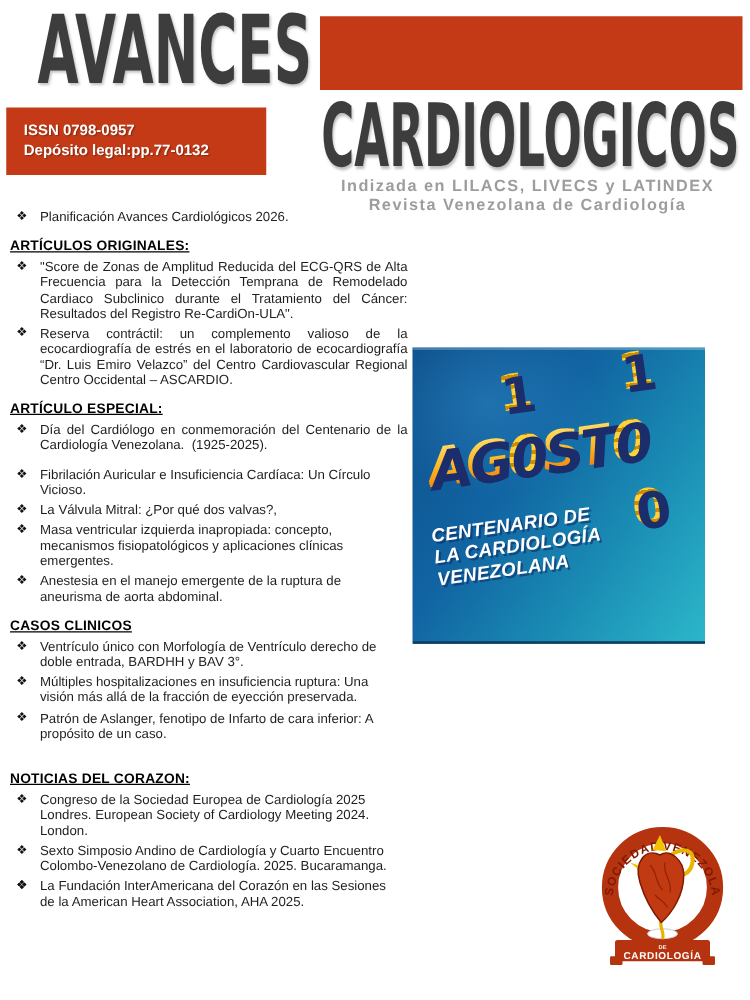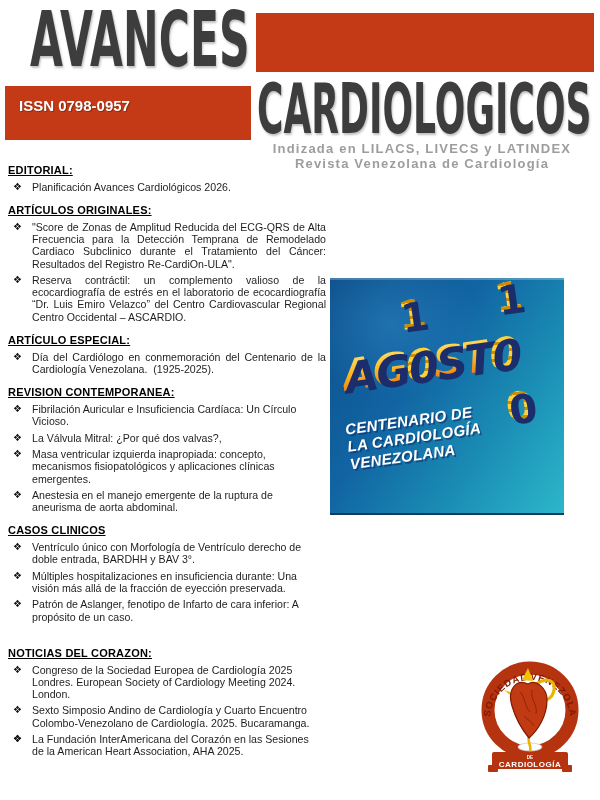--- a/index.html
+++ b/index.html
@@ -11,23 +11,23 @@
 
   
   .red-bar-top { position:absolute; left:256px; top:13px; width:338px; height:59px; background:#c43a16; }
   .title-avances {
     position:absolute; left:30px; top:2px; z-index:2;
     font-family:"DejaVu Sans", sans-serif; font-weight:bold; font-size:76px; line-height:1;
     color:#3d3d3d; transform:scale(0.56,1); transform-origin:left top;
     text-shadow:2px 2px 3px rgba(0,0,0,0.25); white-space:nowrap;
   }
   .red-bar-left {
-    position:absolute; left:5px; top:86px; width:246px; height:54px; background:#c43a16;
+    position:absolute; left:5px; top:86px; width:208px; height:54px; background:#c43a16;
     box-sizing:border-box; padding:10px 0 0 14px; color:#ffffff; font-weight:bold;
-    font-size:15px; line-height:1.35; text-shadow:1px 1px 1px rgba(0,0,0,0.3);
+    font-size:12px; line-height:1.35; text-shadow:1px 1px 1px rgba(0,0,0,0.3);
   }
   .title-cardio {
     position:absolute; left:257px; top:74px; z-index:2;
     font-family:"DejaVu Sans", sans-serif; font-weight:bold; font-size:70px; line-height:1;
     color:#3d3d3d; transform:scale(0.515,1); transform-origin:left top;
     text-shadow:2px 2px 3px rgba(0,0,0,0.25); white-space:nowrap;
   }
   .subtitle {
     position:absolute; left:248px; top:142px; width:348px; text-align:center;
     color:#9d9d9d; font-size:13px; letter-spacing:1.2px; line-height:1.12; font-weight:bold;
@@ -90,58 +90,57 @@
 </head>
 <body>
 
 <div class="page">
 
   <div class="red-bar-top"></div>
   <div class="title-avances">AVANCES</div>
 
   <div class="red-bar-left">
     <div>ISSN 0798-0957</div>
+    <div>Depósito legal:pp.77-0132</div>
   </div>
   <div class="title-cardio">CARDIOLOGICOS</div>
 
   <div class="subtitle">
     <div>Indizada en LILACS, LIVECS y LATINDEX</div>
     <div>Revista Venezolana de Cardiología</div>
   </div>
 
   <div class="content">
 
     <div class="sec">
-      <div class="sec-head">EDITORIAL:</div>
       <div class="item"><span class="bullet">❖</span><span>Planificación Avances Cardiológicos 2026.</span></div>
     </div>
 
     <div class="sec">
       <div class="sec-head">ARTÍCULOS ORIGINALES:</div>
       <div class="item"><span class="bullet">❖</span><span>"Score de Zonas de Amplitud Reducida del ECG-QRS de Alta Frecuencia para la Detección Temprana de Remodelado Cardiaco Subclinico durante el Tratamiento del Cáncer: Resultados del Registro Re-CardiOn-ULA".</span></div>
       <div class="item"><span class="bullet">❖</span><span>Reserva contráctil: un complemento valioso de la ecocardiografía de estrés en el laboratorio de ecocardiografía “Dr. Luis Emiro Velazco” del Centro Cardiovascular Regional Centro Occidental – ASCARDIO.</span></div>
     </div>
 
     <div class="sec">
       <div class="sec-head">ARTÍCULO ESPECIAL:</div>
       <div class="item"><span class="bullet">❖</span><span>Día del Cardiólogo en conmemoración del Centenario de la Cardiología Venezolana.&nbsp; (1925-2025).</span></div>
     </div>
 
     <div class="sec narrow">
-      <div class="sec-head">REVISION CONTEMPORANEA:</div>
       <div class="item"><span class="bullet">❖</span><span>Fibrilación Auricular e Insuficiencia Cardíaca: Un Círculo Vicioso.</span></div>
       <div class="item"><span class="bullet">❖</span><span>La Válvula Mitral: ¿Por qué dos valvas?,</span></div>
       <div class="item"><span class="bullet">❖</span><span>Masa ventricular izquierda inapropiada: concepto, mecanismos fisiopatológicos y aplicaciones clínicas emergentes.</span></div>
       <div class="item"><span class="bullet">❖</span><span>Anestesia en el manejo emergente de la ruptura de aneurisma de aorta abdominal.</span></div>
     </div>
 
     <div class="sec narrow">
       <div class="sec-head">CASOS CLINICOS</div>
       <div class="item"><span class="bullet">❖</span><span>Ventrículo único con Morfología de Ventrículo derecho de doble entrada, BARDHH y BAV 3°.</span></div>
-      <div class="item"><span class="bullet">❖</span><span>Múltiples hospitalizaciones en insuficiencia durante: Una visión más allá de la fracción de eyección preservada.</span></div>
+      <div class="item"><span class="bullet">❖</span><span>Múltiples hospitalizaciones en insuficiencia ruptura: Una visión más allá de la fracción de eyección preservada.</span></div>
       <div class="item"><span class="bullet">❖</span><span>Patrón de Aslanger, fenotipo de Infarto de cara inferior: A propósito de un caso.</span></div>
     </div>
 
     <div class="sec narrow gap-large">
       <div class="sec-head">NOTICIAS DEL CORAZON:</div>
       <div class="item"><span class="bullet">❖</span><span>Congreso de la Sociedad Europea de Cardiología 2025 Londres. European Society of Cardiology Meeting 2024. London.</span></div>
       <div class="item"><span class="bullet">❖</span><span>Sexto Simposio Andino de Cardiología y Cuarto Encuentro Colombo-Venezolano de Cardiología. 2025. Bucaramanga.</span></div>
       <div class="item"><span class="bullet">❖</span></div>
       <div class="item"><span class="bullet">❖</span><span>La Fundación InterAmericana del Corazón en las Sesiones de la American Heart Association, AHA 2025.</span></div>
     </div>

